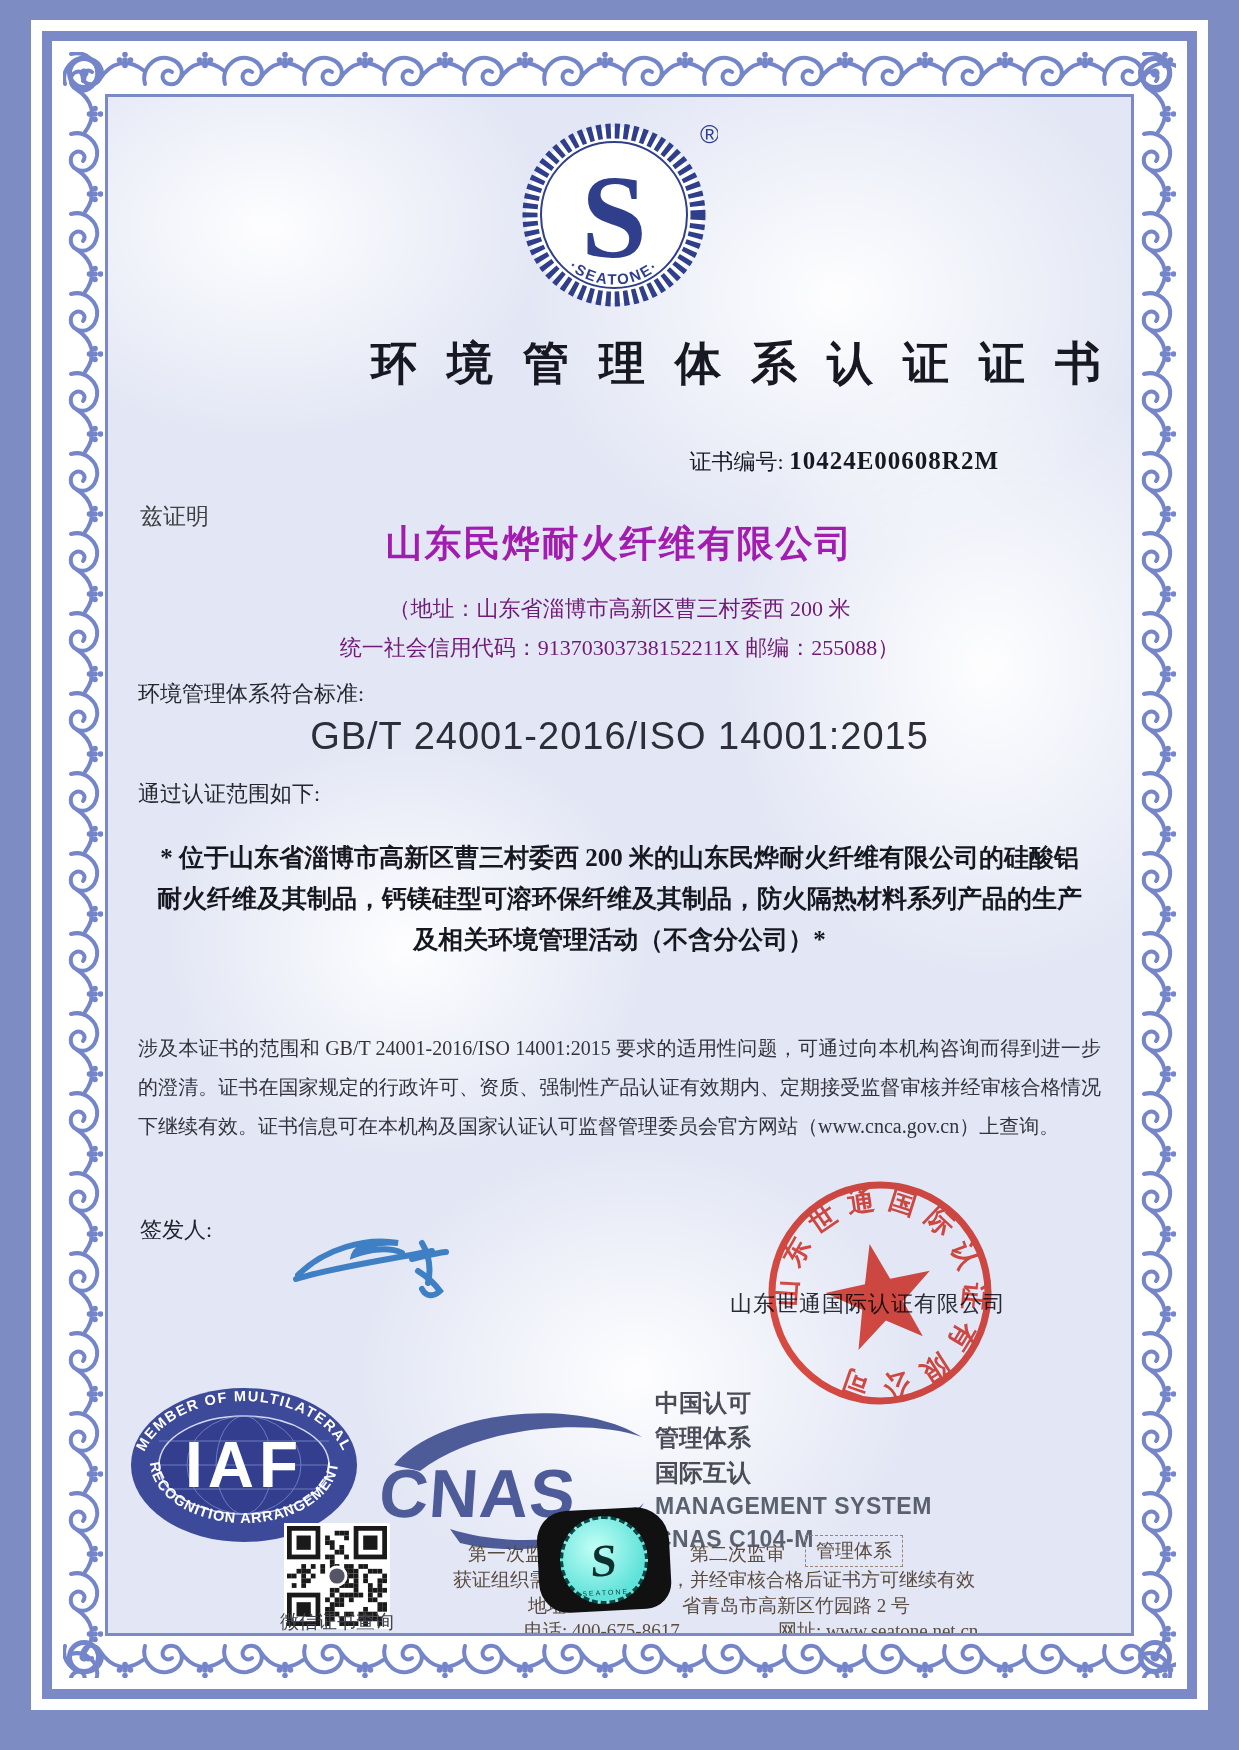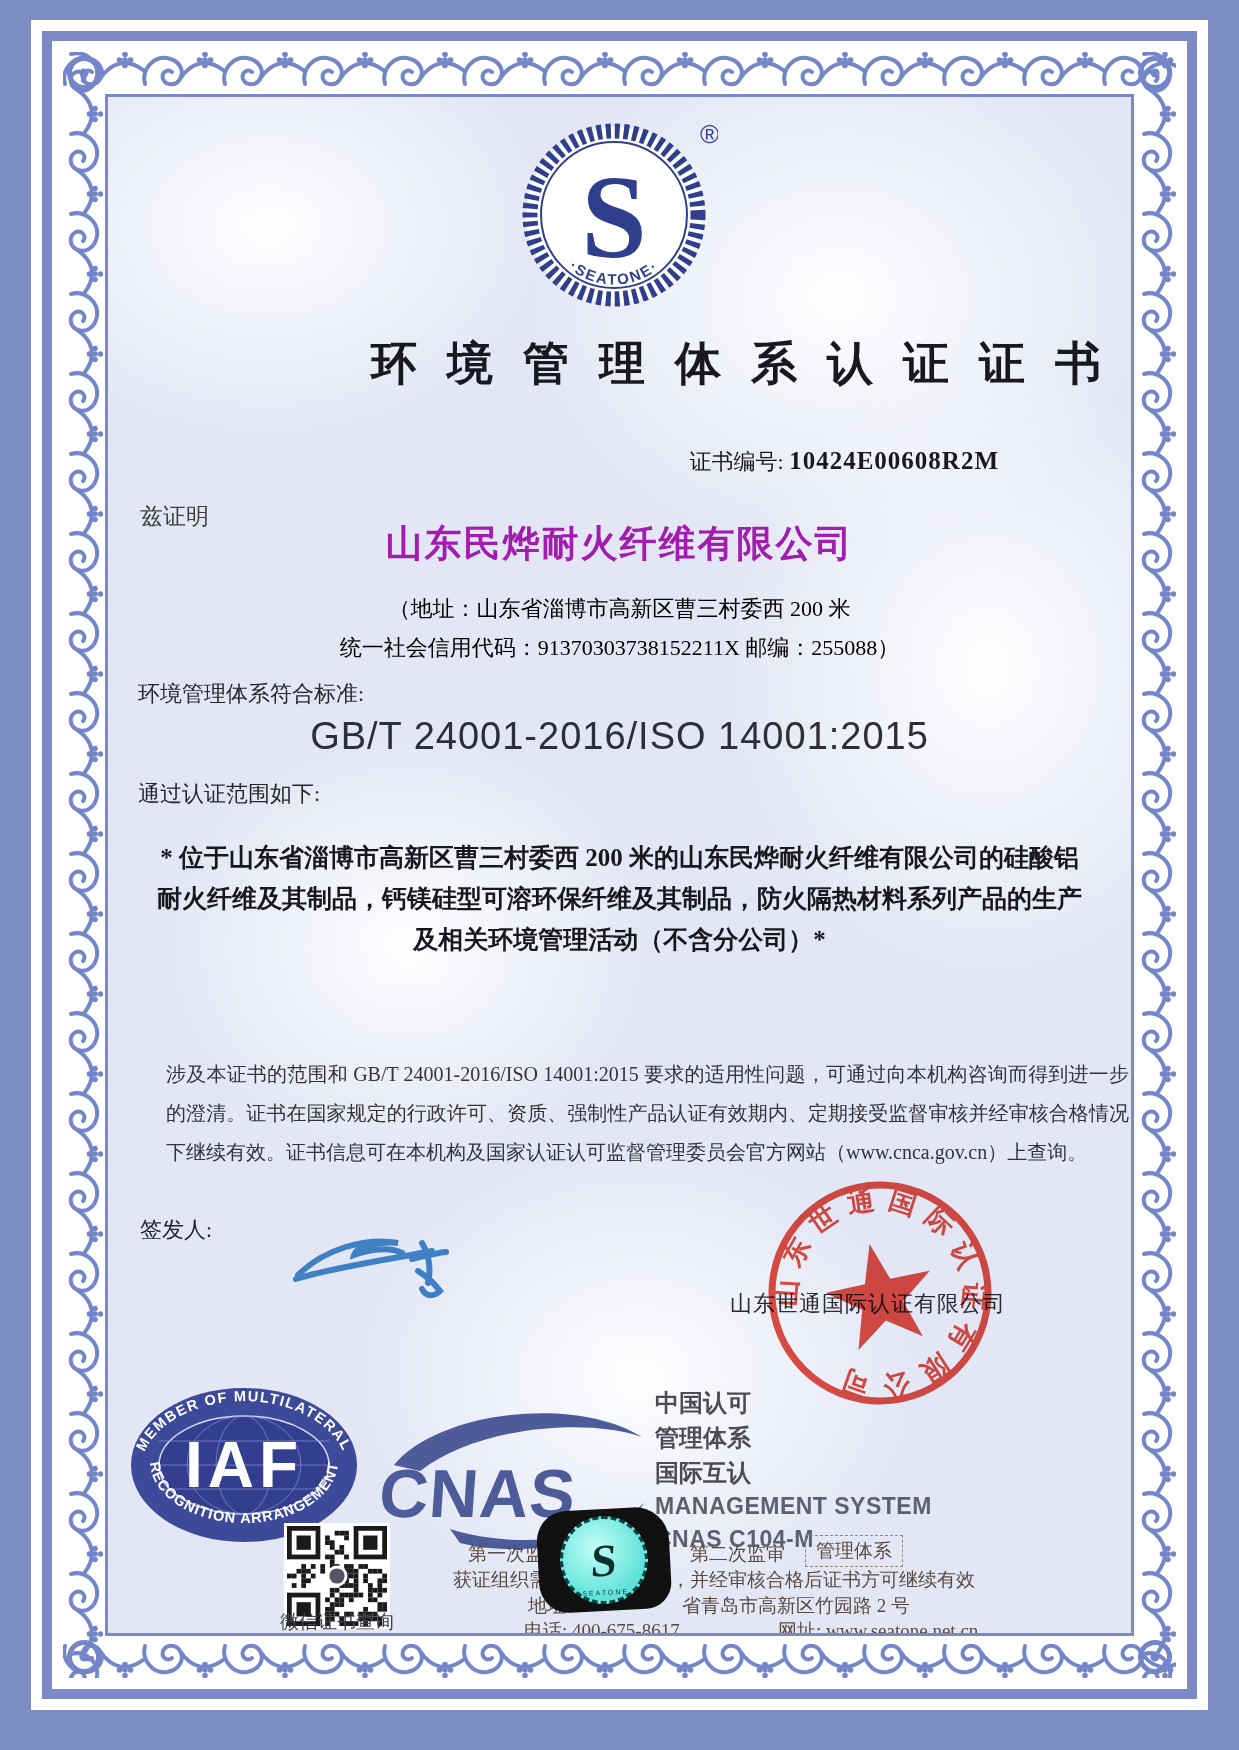--- a/index.html
+++ b/index.html
@@ -20,27 +20,27 @@
   .inner{position:absolute;inset:42px;border:3px solid #7b89c6;background:#e3e7f5;overflow:hidden;}
   .content{position:relative;width:100%;height:100%;color:#23232e;}
   .blob{position:absolute;border-radius:50%;background:radial-gradient(closest-side,rgba(255,255,255,.95),rgba(255,255,255,0));}
 
   .logo-wrap{position:absolute;left:50%;top:22px;transform:translateX(-50%);}
   .title{position:absolute;top:236px;left:0;width:100%;text-align:right;font-size:46px;font-weight:600;color:#181822;letter-spacing:30px;text-indent:30px;white-space:nowrap;}
   .certno{position:absolute;top:350px;right:132px;font-size:22px;color:#181824;white-space:nowrap;}
   .certno b{font-size:25px;letter-spacing:1px;}
   .certify{position:absolute;top:404px;left:32px;font-size:23px;color:#404040;}
   .company{position:absolute;top:422px;left:0;width:100%;text-align:center;font-size:37px;font-weight:bold;color:#a21caf;letter-spacing:2px;}
-  .addr{position:absolute;left:0;width:100%;text-align:center;font-size:22px;color:#000000;}
+  .addr{position:absolute;left:0;width:100%;text-align:center;font-size:22px;color:#701a75;}
   .a1{top:497px;} .a2{top:536px;}
   .slabel{position:absolute;left:30px;font-size:22px;color:#26262f;}
   .std-label{top:582px;} .scope-label{top:682px;}
   .standard{position:absolute;top:618px;left:0;width:100%;text-align:center;font-family:Liberation Sans, sans-serif;font-size:38px;color:#2d2e39;letter-spacing:1px;}
   .scope{position:absolute;top:740px;left:50%;transform:translateX(-50%);width:985px;text-align:center;font-size:25px;font-weight:bold;color:#17171f;line-height:41px;}
-  .note{position:absolute;top:958px;left:30px;width:963px;font-size:20px;color:#33323d;line-height:39px;text-align:justify;margin-left:28px;}
+  .note{position:absolute;top:932px;left:30px;width:963px;font-size:20px;color:#33323d;line-height:39px;text-align:justify;}
   .daterow{position:absolute;top:1048px;left:30px;width:963px;font-size:22px;color:#23232e;white-space:nowrap;}
   .valid{position:absolute;left:407px;top:0;}
   .signer{position:absolute;top:1118px;left:32px;font-size:22px;color:#23232e;}
   .signature{position:absolute;top:1132px;left:182px;z-index:2;}
   .issuer{position:absolute;top:1192px;left:622px;font-size:22px;color:#2a2a33;letter-spacing:1px;z-index:3;}
   .stamp{position:absolute;top:1076px;left:652px;z-index:4;mix-blend-mode:multiply;opacity:.9;transform:rotate(-12deg);}
   .iaf{position:absolute;top:1284px;left:16px;}
   .cnas{position:absolute;top:1302px;left:272px;}
   .cnasblock{position:absolute;top:1288px;left:547px;}
   .cnasblock .cn{font-family:"Liberation Sans","DejaVu Sans",sans-serif;font-size:24px;font-weight:600;color:#4c4c58;line-height:35px;}

